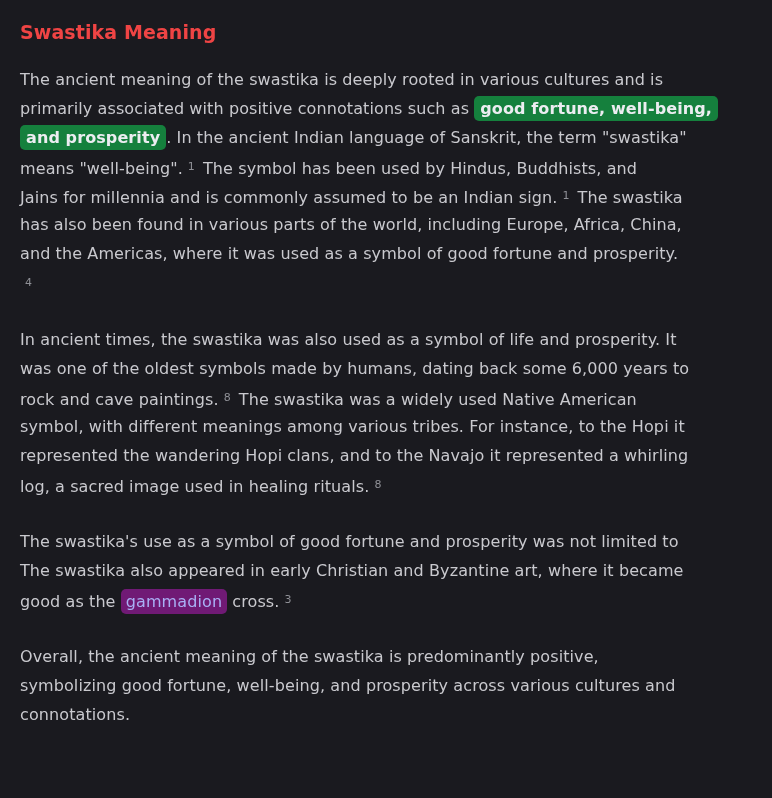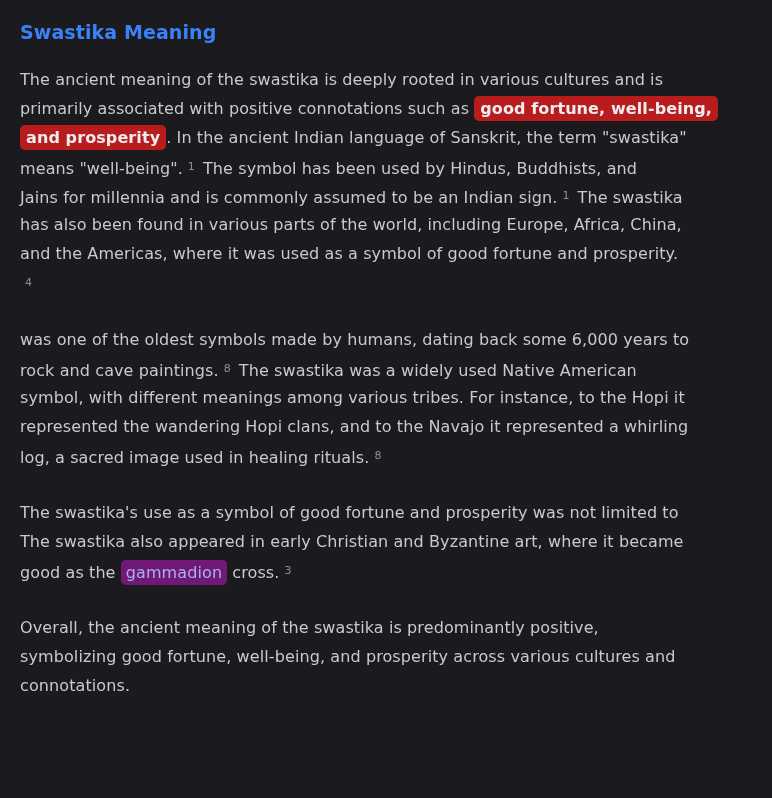--- a/index.html
+++ b/index.html
@@ -17,40 +17,40 @@
   .page {
     box-sizing: border-box;
     width: 772px;
     height: 798px;
     padding: 20px 20px 0 20px;
   }
   .title {
     margin: 0 0 21px 0;
     font-size: 19px;
     font-weight: 700;
-    color: #3b82f6;
+    color: #ef4444;
     letter-spacing: 0.1px;
     line-height: 24px;
   }
   .para {
     margin: 16px 0 28px 0;
   }
   .line {
     height: 29px;
     line-height: 29px;
     white-space: pre;
     font-size: 16px;
     color: #c9c9ce;
     letter-spacing: 0.1px;
   }
   .seg-text {
     color: #c9c9ce;
   }
   .hl-bold {
-    background: #b91c1c;
+    background: #15803d;
     color: #ecedf1;
     font-weight: 700;
     border-radius: 5px;
     padding: 3px 6px;
     -webkit-box-decoration-break: clone;
     box-decoration-break: clone;
   }
   .entity {
     background: #701a75;
     color: #a9b0f5;
@@ -76,20 +76,21 @@
         <div class="line"><span class="seg-text">The ancient meaning of the swastika is deeply rooted in various cultures and is</span></div>
         <div class="line"><span class="seg-text">primarily associated with positive connotations such as </span><span class="hl-bold">good fortune, well-being,</span></div>
         <div class="line"><span class="hl-bold">and prosperity</span><span class="seg-text">. In the ancient Indian language of Sanskrit, the term "swastika"</span></div>
         <div class="line"><span class="seg-text">means "well-being".</span><span class="citation">1</span><span class="seg-text">The symbol has been used by Hindus, Buddhists, and</span></div>
         <div class="line"><span class="seg-text">Jains for millennia and is commonly assumed to be an Indian sign.</span><span class="citation">1</span><span class="seg-text">The swastika</span></div>
         <div class="line"><span class="seg-text">has also been found in various parts of the world, including Europe, Africa, China,</span></div>
         <div class="line"><span class="seg-text">and the Americas, where it was used as a symbol of good fortune and prosperity.</span></div>
         <div class="line"><span class="citation">4</span></div>
       </div>
       <div class="para">
+        <div class="line"><span class="seg-text">In ancient times, the swastika was also used as a symbol of life and prosperity. It</span></div>
         <div class="line"><span class="seg-text">was one of the oldest symbols made by humans, dating back some 6,000 years to</span></div>
         <div class="line"><span class="seg-text">rock and cave paintings.</span><span class="citation">8</span><span class="seg-text">The swastika was a widely used Native American</span></div>
         <div class="line"><span class="seg-text">symbol, with different meanings among various tribes. For instance, to the Hopi it</span></div>
         <div class="line"><span class="seg-text">represented the wandering Hopi clans, and to the Navajo it represented a whirling</span></div>
         <div class="line"><span class="seg-text">log, a sacred image used in healing rituals.</span><span class="citation">8</span></div>
       </div>
       <div class="para">
         <div class="line"><span class="seg-text">The swastika's use as a symbol of good fortune and prosperity was not limited to</span></div>
         <div class="line"><span class="seg-text">The swastika also appeared in early Christian and Byzantine art, where it became</span></div>
         <div class="line"><span class="seg-text">good as the </span><span class="entity">gammadion</span><span class="seg-text"> cross.</span><span class="citation">3</span></div>

